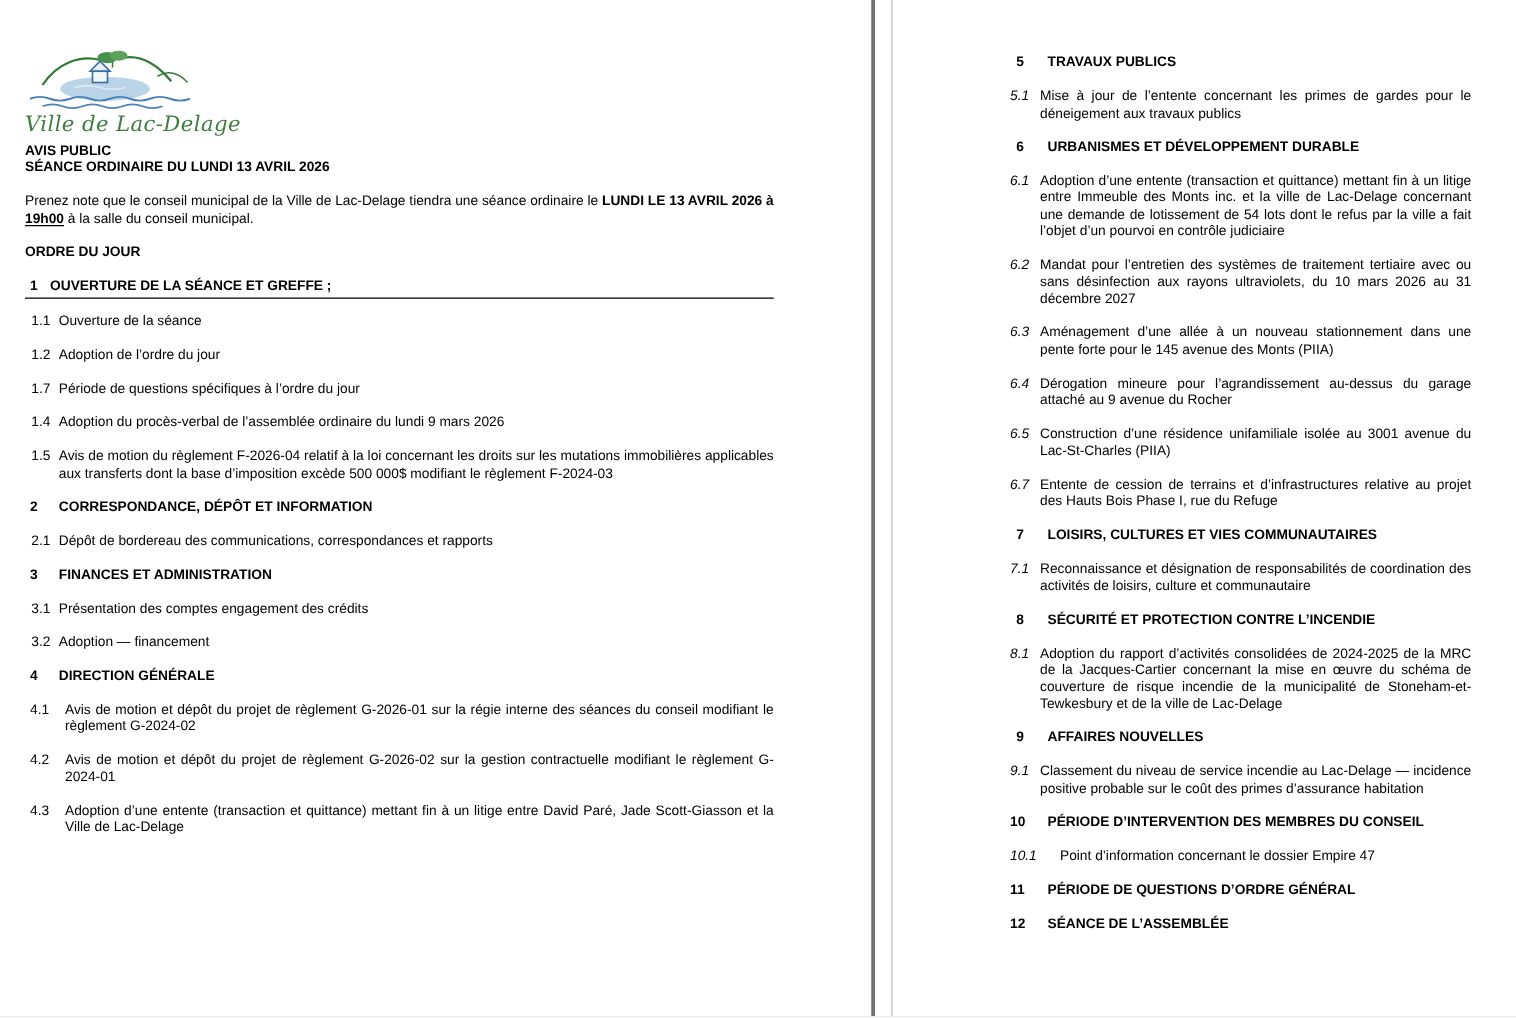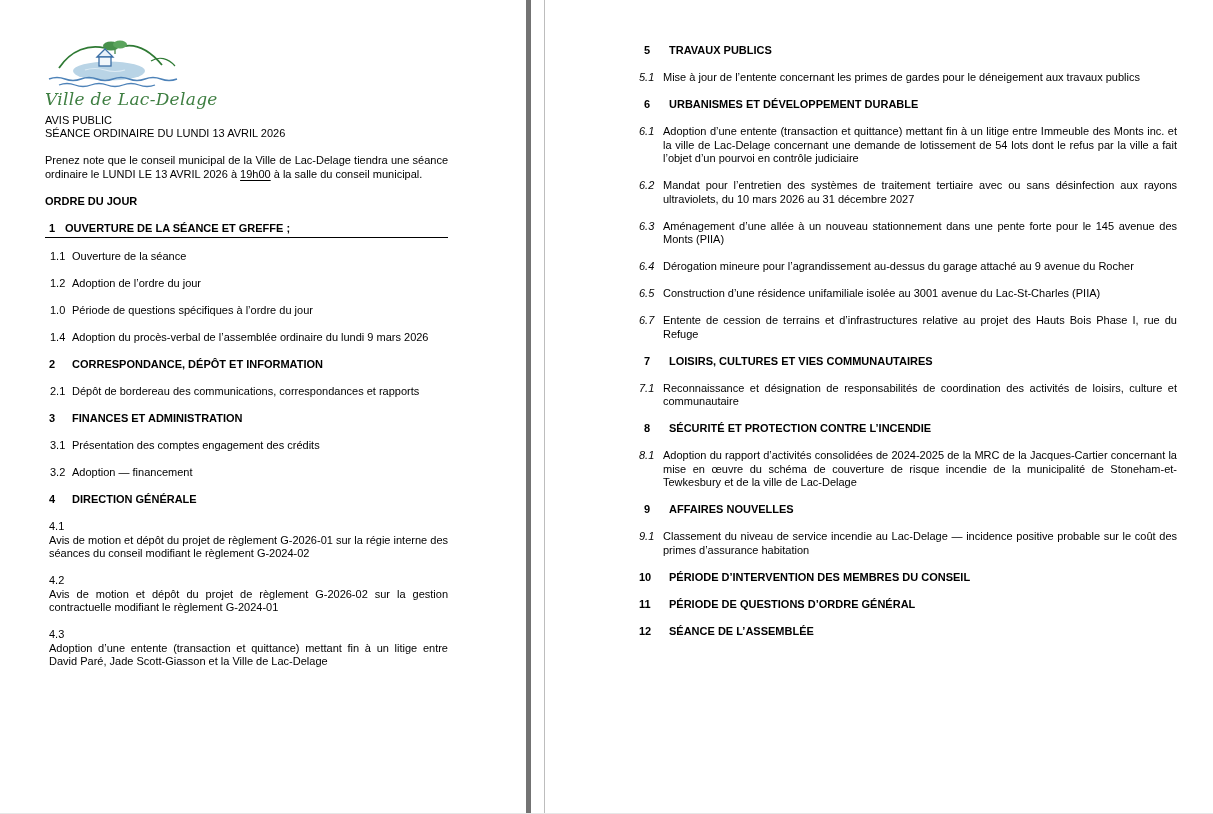--- a/index.html
+++ b/index.html
@@ -3,40 +3,40 @@
 <meta charset="utf-8">
 <title>Avis public</title>
 <style>
   html,body{margin:0;padding:0;background:#ffffff;}
   .sheet{
     position:relative;width:1213px;height:814px;display:flex;
     font-family:"Liberation Sans",sans-serif;font-size:11px;line-height:13.5px;
     color:#000;box-sizing:border-box;border-bottom:1px solid #e7e7e7;background:#fff;
     overflow:hidden;
   }
-  .page-l{width:531px;box-sizing:border-box;border-right:5px solid #737373;padding:40px 78px 0 45px;}
+  .page-l{width:700px;box-sizing:border-box;border-right:3px solid #737373;padding:40px 78px 0 20px;}
   .gutter{width:13px;flex:none;}
   .page-r{flex:1;box-sizing:border-box;border-left:1px solid #bdbdbd;padding:44px 36px 0 94px;}
   .blk{margin:0 0 13.5px 0;}
   .row{display:flex;}
   .num{flex:none;}
   .txt{flex:1;text-align:justify;}
-  .bold{font-weight:normal;}
+  .bold{font-weight:bold;}
   .just{text-align:justify;}
   u{text-underline-offset:2px;}
   
   .sec{font-weight:bold;}
   .page-l .sec{padding-left:4px;}
   .page-l .sec .num{width:23px;}
   .sec.sec1{border-bottom:1px solid #000;padding-bottom:2px;margin-bottom:12px;}
   .sec.sec1 .num{width:16px;}
   
   .page-l .item{padding-left:5px;}
   .page-l .item .num{width:22px;}
-  .page-l .item.item-w{padding-left:4px;flex-direction:column;}
+  .page-l .item.item-w{padding-left:4px;}
   .page-l .item.item-w .num{width:28px;}
   .page-r .sec .num{width:30px;}
   .page-r .sec.ind5{padding-left:5px;}
   .page-r .sec.ind5 .num{width:25px;}
   .page-r .item .num{width:24px;font-style:italic;}
   .page-r .item.numw40 .num{width:40px;}
   
   .logo{width:140px;margin-bottom:5px;}
   .logo-script{
     font-family:"DejaVu Serif",serif;font-style:italic;color:#3e7e41;
@@ -86,26 +86,30 @@
     </div>
     <div class="blk row item">
       <span class="num">1.1</span>
       <span class="txt">Ouverture de la séance</span>
     </div>
     <div class="blk row item">
       <span class="num">1.2</span>
       <span class="txt">Adoption de l’ordre du jour</span>
     </div>
     <div class="blk row item">
-      <span class="num">1.0</span>
+      <span class="num">1.7</span>
       <span class="txt">Période de questions spécifiques à l’ordre du jour</span>
     </div>
     <div class="blk row item">
       <span class="num">1.4</span>
       <span class="txt">Adoption du procès-verbal de l’assemblée ordinaire du lundi 9 mars 2026</span>
+    </div>
+    <div class="blk row item">
+      <span class="num">1.5</span>
+      <span class="txt">Avis de motion du règlement F-2026-04 relatif à la loi concernant les droits sur les mutations immobilières applicables aux transferts dont la base d’imposition excède 500 000$ modifiant le règlement F-2024-03</span>
     </div>
 
     <div class="blk row sec">
       <span class="num">2</span>
       <span class="ttl">CORRESPONDANCE, DÉPÔT ET INFORMATION</span>
     </div>
     <div class="blk row item">
       <span class="num">2.1</span>
       <span class="txt">Dépôt de bordereau des communications, correspondances et rapports</span>
     </div>
@@ -208,20 +212,24 @@
     </div>
     <div class="blk row item">
       <span class="num">9.1</span>
       <span class="txt">Classement du niveau de service incendie au Lac-Delage — incidence positive probable sur le coût des primes d’assurance habitation</span>
     </div>
 
     <div class="blk row sec">
       <span class="num">10</span>
       <span class="ttl">PÉRIODE D’INTERVENTION DES MEMBRES DU CONSEIL</span>
     </div>
+    <div class="blk row item numw40">
+      <span class="num">10.1</span>
+      <span class="txt">Point d’information concernant le dossier Empire 47</span>
+    </div>
 
     <div class="blk row sec">
       <span class="num">11</span>
       <span class="ttl">PÉRIODE DE QUESTIONS D’ORDRE GÉNÉRAL</span>
     </div>
 
     <div class="blk row sec">
       <span class="num">12</span>
       <span class="ttl">SÉANCE DE L’ASSEMBLÉE</span>
     </div>

